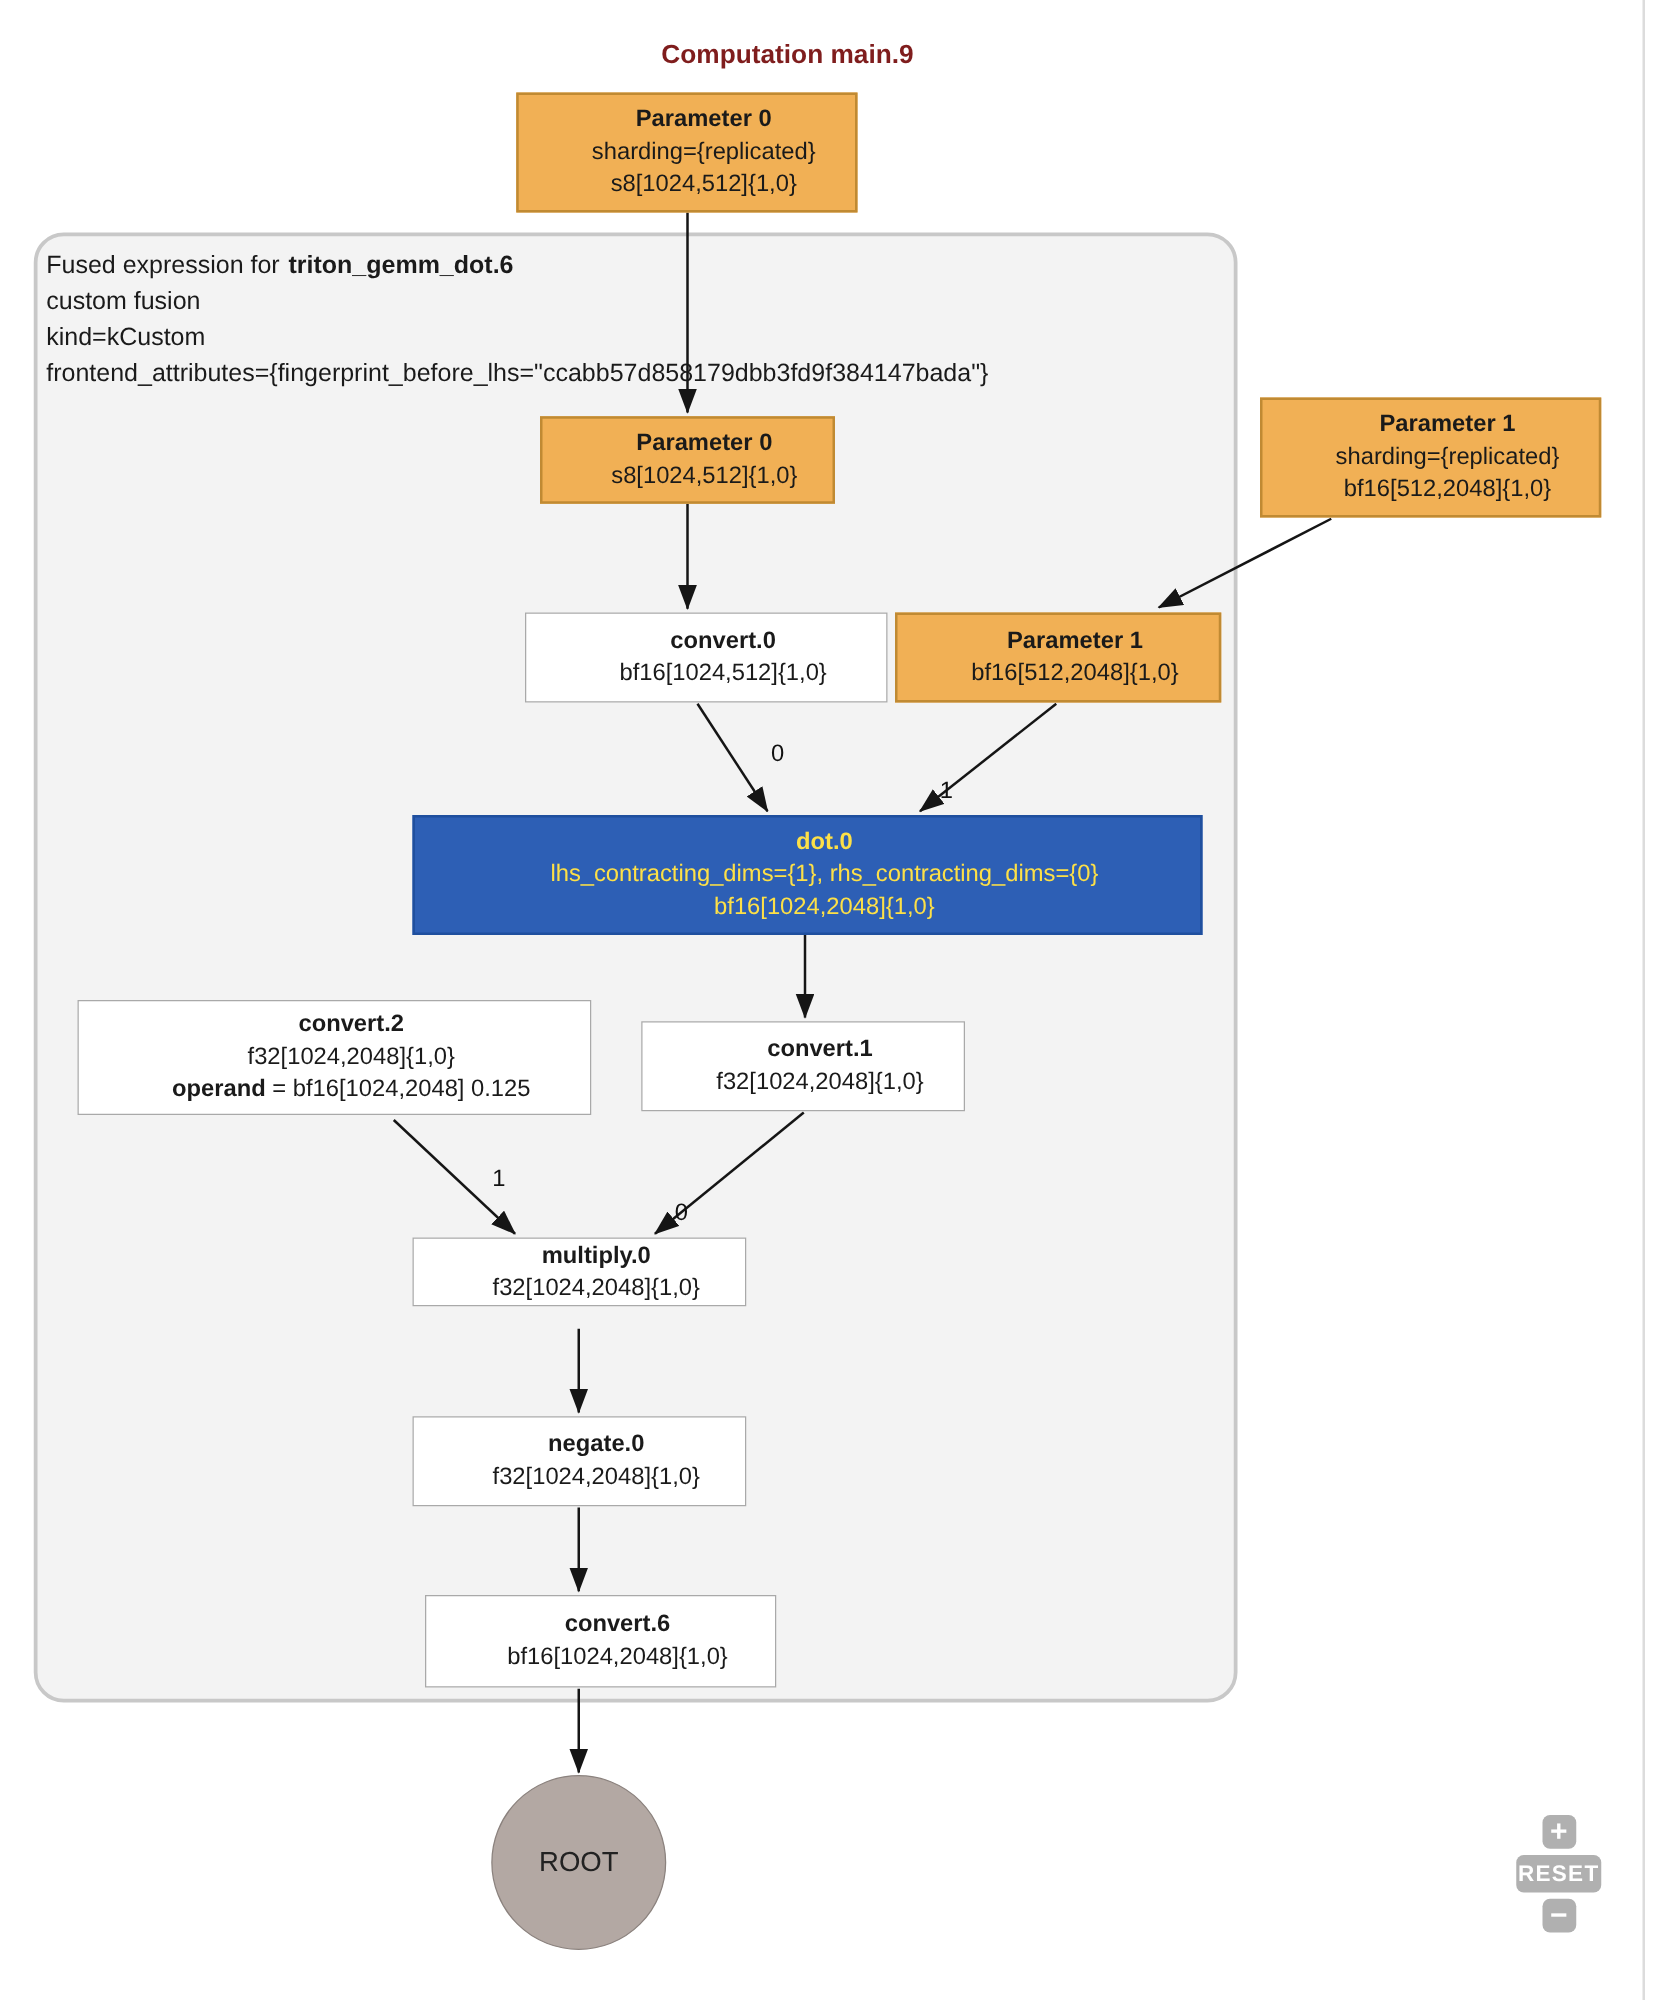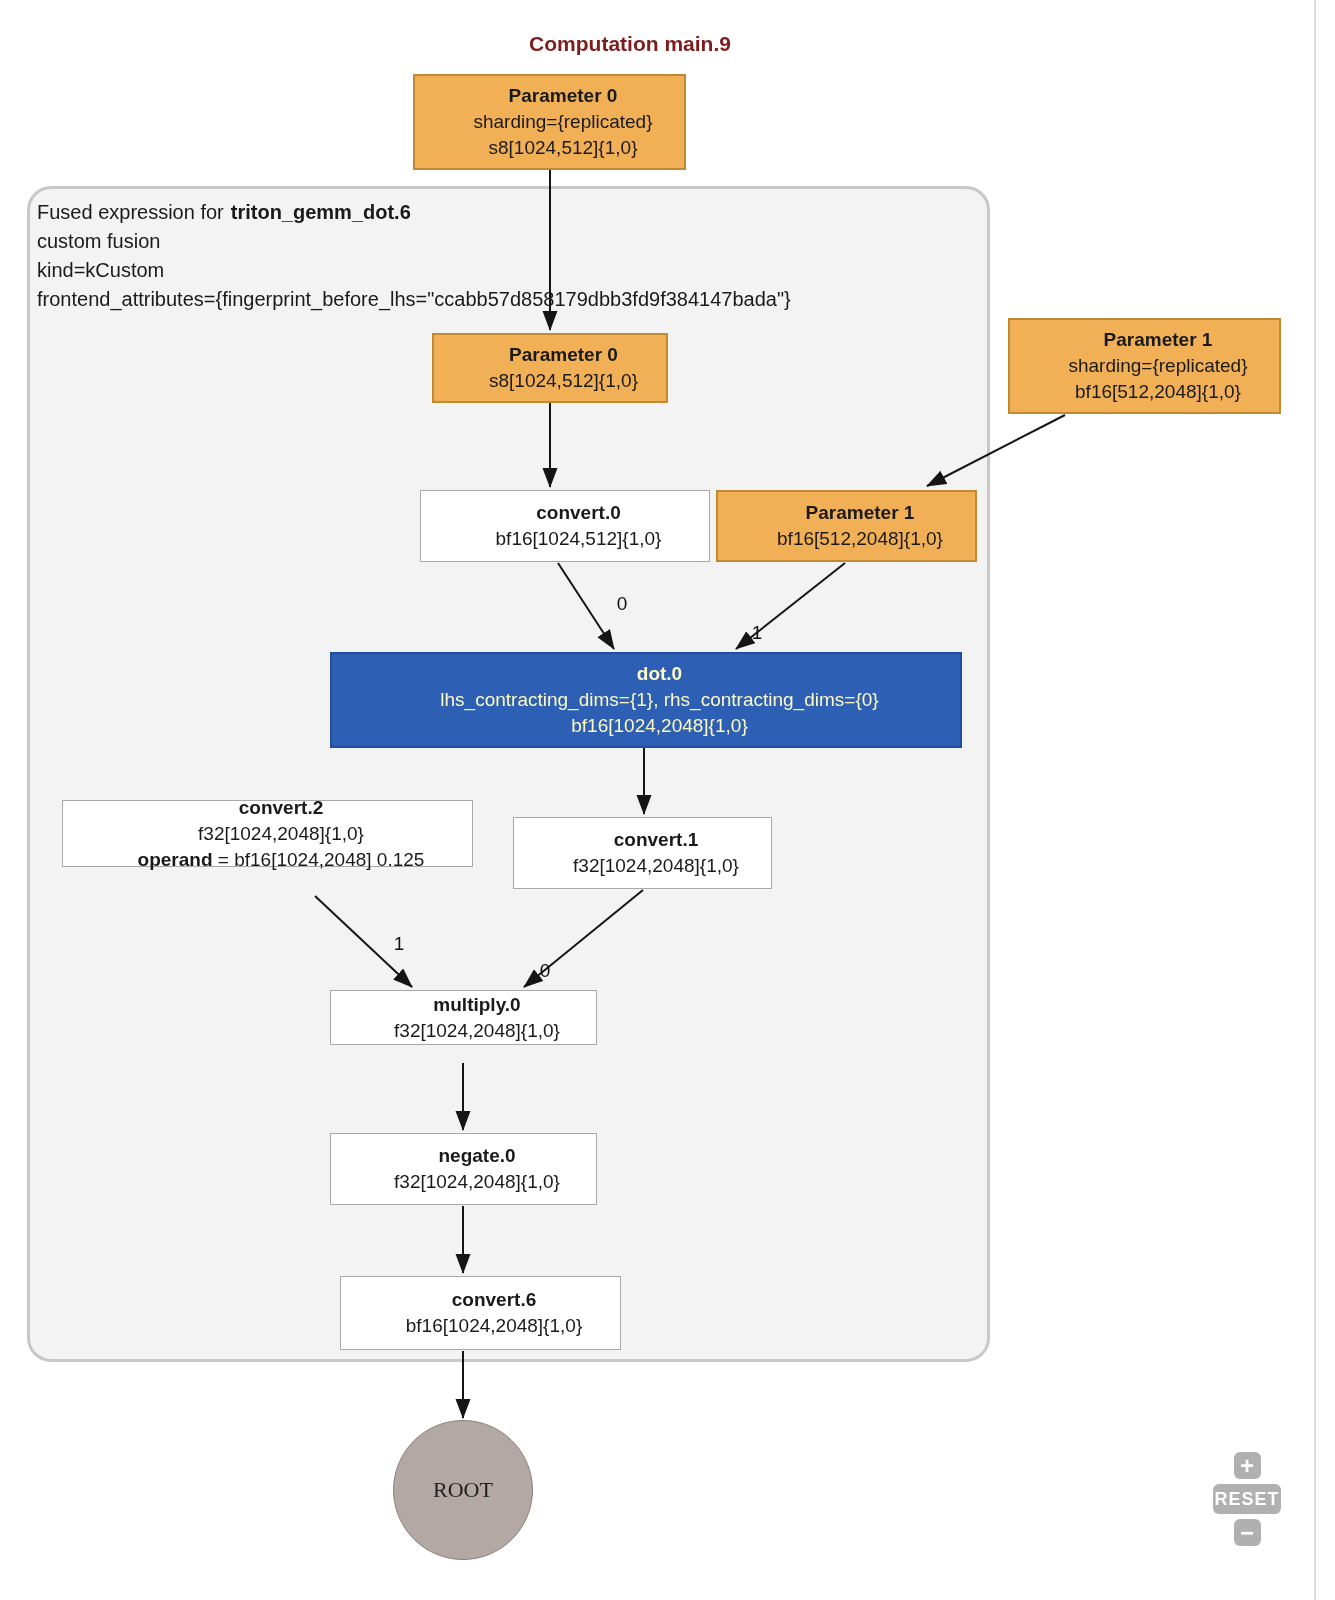--- a/index.html
+++ b/index.html
@@ -24,28 +24,28 @@
   .edges{position:absolute;left:0;top:0;pointer-events:none;}
   .node{
     position:absolute;display:flex;flex-direction:column;justify-content:center;
     align-items:center;text-align:center;box-sizing:border-box;
     font-size:19px;line-height:26px;background:var(--node_fill);
     border:1.5px solid var(--node_border);
     padding-left:27px;
   }
   .node .nt{font-weight:bold;}
   .node.param{background:var(--parameter_fill);border:2px solid var(--parameter_border);}
-  .node.dot{background:var(--dot_fill);border:2px solid var(--dot_border);color:#fef9c3;}
+  .node.dot{background:var(--dot_fill);border:2px solid var(--dot_border);color:#fde047;}
   .elabel{
     position:absolute;transform:translate(-50%,-50%);font-size:19px;color:#111;
   }
   .root-node{
     position:absolute;left:393px;top:1420px;width:140px;height:140px;border-radius:50%;
     background:var(--root_fill);border:1.5px solid var(--root_border);box-sizing:border-box;
-    display:flex;align-items:center;justify-content:center;font-size:22px;color:#222;font-family:Liberation Serif, serif;
+    display:flex;align-items:center;justify-content:center;font-size:22px;color:#222;
   }
   .right-divider{position:absolute;left:1314px;top:0;width:2px;height:1600px;background:#dcdcdc;}
   .controls{position:absolute;left:1192px;top:1452px;width:110px;display:flex;flex-direction:column;align-items:center;}
   .zbtn{
     border:none;background:var(--control_bg);color:#ffffff;font-family:inherit;
     border-radius:6px;cursor:pointer;display:flex;align-items:center;justify-content:center;
     font-weight:bold;padding:0;
   }
   .zbtn.square{width:27px;height:27px;font-size:24px;line-height:1;}
   .zbtn.reset{width:68px;height:30px;font-size:18px;letter-spacing:1px;margin:5px 0;}
@@ -113,21 +113,21 @@
     <div class="nt">Parameter 1</div>
     <div>bf16[512,2048]{1,0}</div>
   </div>
 
   <div class="node dot" style="left:330px;top:652px;width:632px;height:96px">
     <div class="nt">dot.0</div>
     <div>lhs_contracting_dims={1}, rhs_contracting_dims={0}</div>
     <div>bf16[1024,2048]{1,0}</div>
   </div>
 
-  <div class="node" style="left:62px;top:800px;width:411px;height:67px">
+  <div class="node" style="left:62px;top:800px;width:411px;height:92px">
     <div class="nt">convert.2</div>
     <div>f32[1024,2048]{1,0}</div>
     <div><b>operand</b> <span>= bf16[1024,2048] 0.125</span></div>
   </div>
 
   <div class="node" style="left:513px;top:817px;width:259px;height:72px">
     <div class="nt">convert.1</div>
     <div>f32[1024,2048]{1,0}</div>
   </div>
 

